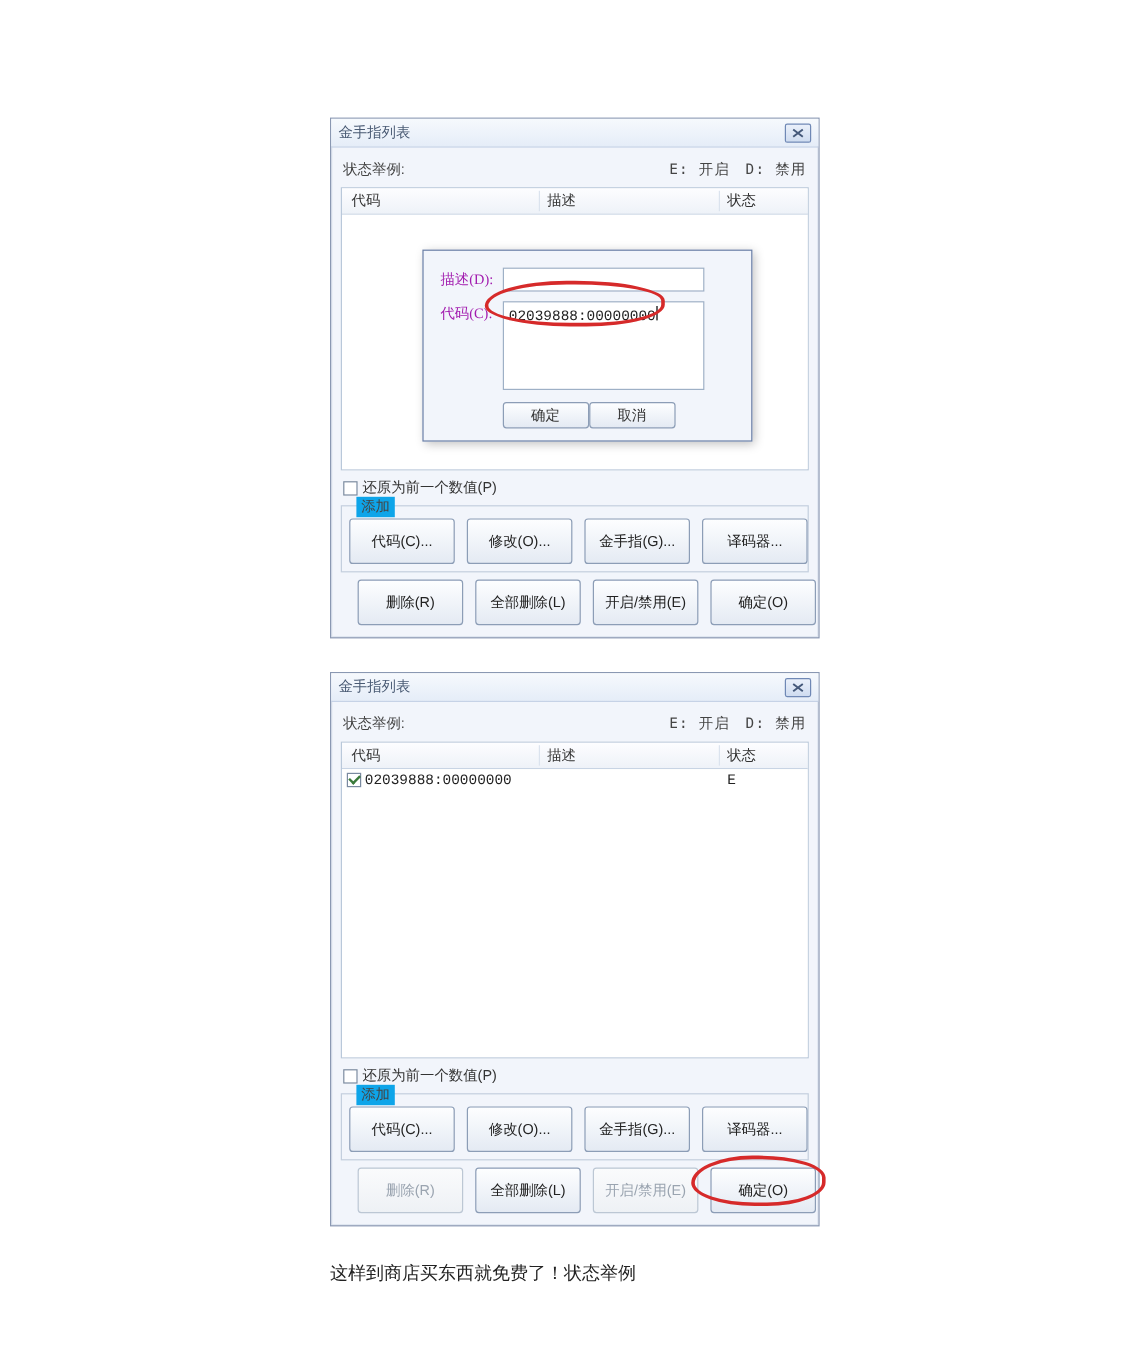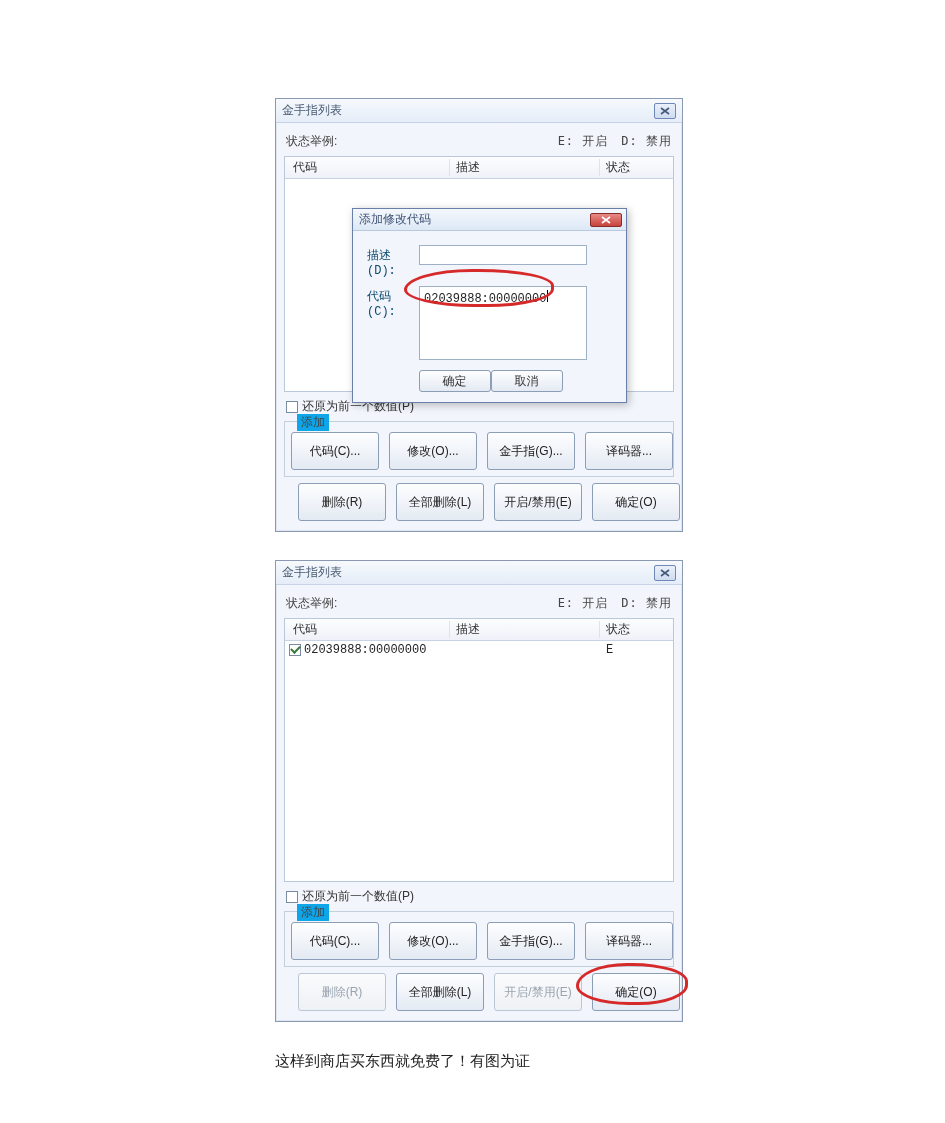--- a/index.html
+++ b/index.html
@@ -187,21 +187,21 @@
     border-radius: 2px;
     display:inline-flex; align-items:center; justify-content:center;
   }
   .m-close svg { display:block; }
   .m-body {
     padding: 14px 12px 10px 14px;
   }
   .form-row {
     display:flex; align-items:flex-start; margin-bottom:8px;
   }
-  .form-label { width: 52px; color:#0c4a6e; font-family: Liberation Mono, monospace; padding-top:2px;}
+  .form-label { width: 52px; color:#a21caf; font-family: Liberation Serif, serif; padding-top:2px;}
   .text-input {
     border: 1px solid #9eb0c6;
     background:#fff;
     height: 20px;
     width: 168px;
     padding: 2px 4px;
     font-family: "Courier New", monospace;
     color:#222;
     display:flex; align-items:center;
     position: relative;
@@ -292,28 +292,20 @@
         <span class="btn">删除(R)</span>
         <span class="btn">全部删除(L)</span>
         <span class="btn">开启/禁用(E)</span>
         <span class="btn">确定(O)</span>
       </div>
     </div>
   </div>
 
   <div class="modal-wrap">
     <div class="modal">
-      <div class="m-titlebar">
-        <span class="m-title">添加修改代码</span>
-        <span class="m-close">
-          <svg width="10" height="8" viewBox="0 0 10 8">
-              <path d="M1 1 L9 7 M9 1 L1 7" stroke="#fff" stroke-width="1.6" fill="none"></path>
-            </svg>
-        </span>
-      </div>
       <div class="m-body">
         <div class="form-row">
           <span class="form-label">描述(D):</span>
           <span class="text-input">
             <span></span>
           </span>
         </div>
         <div class="form-row">
           <span class="form-label">代码(C):</span>
           <span class="text-area">
@@ -385,13 +377,13 @@
         <span class="btn">全部删除(L)</span>
         <span class="btn disabled">开启/禁用(E)</span>
         <span class="btn">确定(O)</span>
 
         <span class="anno-circle" style="right:-14px; top:-10px; width:112px; height:42px;"></span>
       </div>
     </div>
   </div>
 </div>
 
-<div class="caption">这样到商店买东西就免费了！有图为证</div>
+<div class="caption">这样到商店买东西就免费了！状态举例</div>
 
 </body></html>

